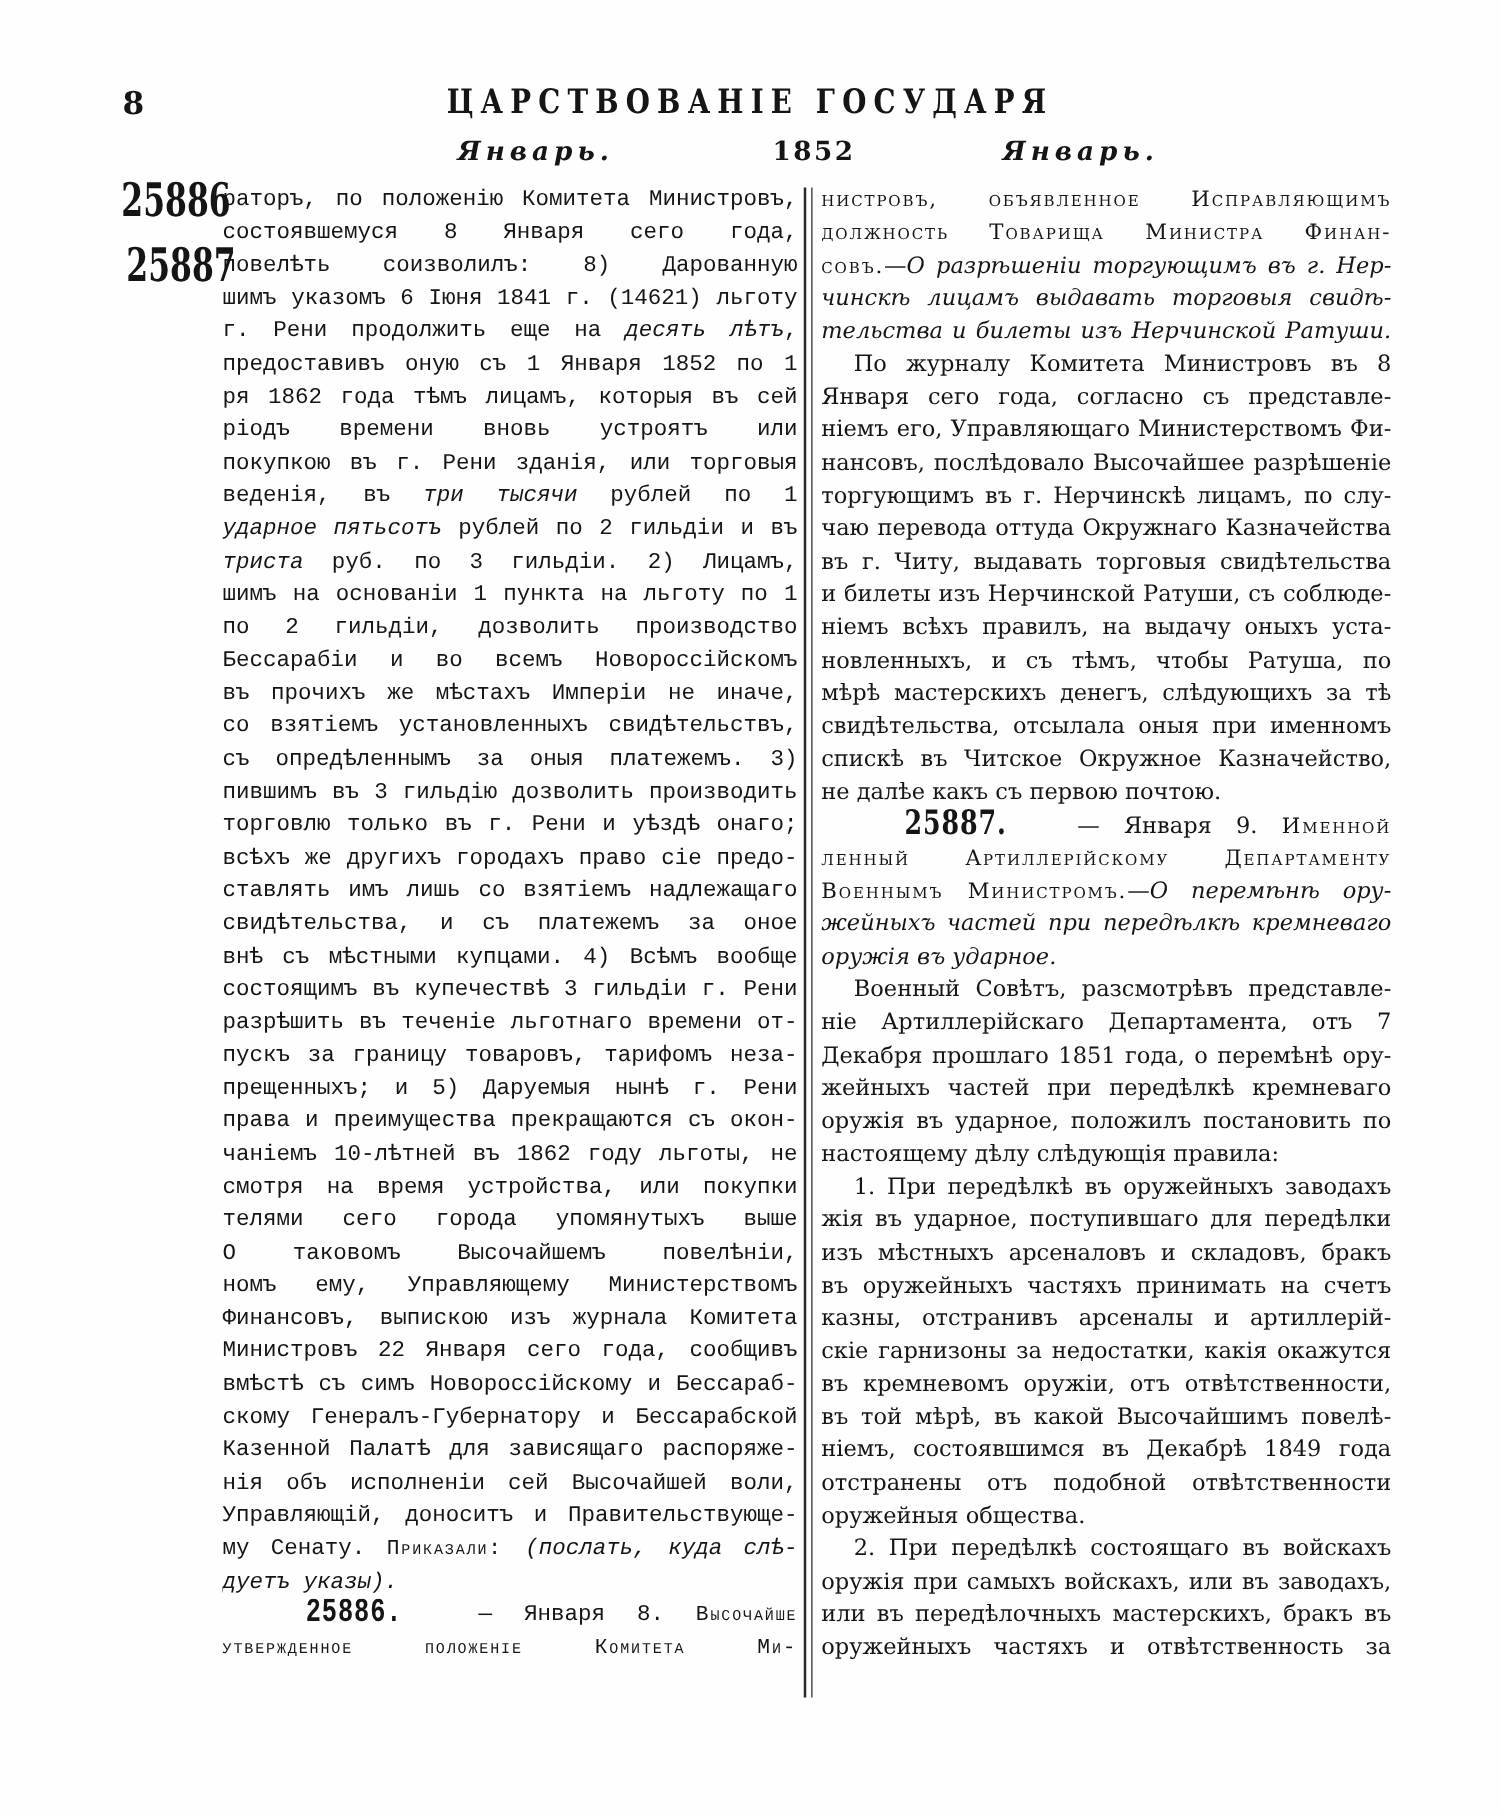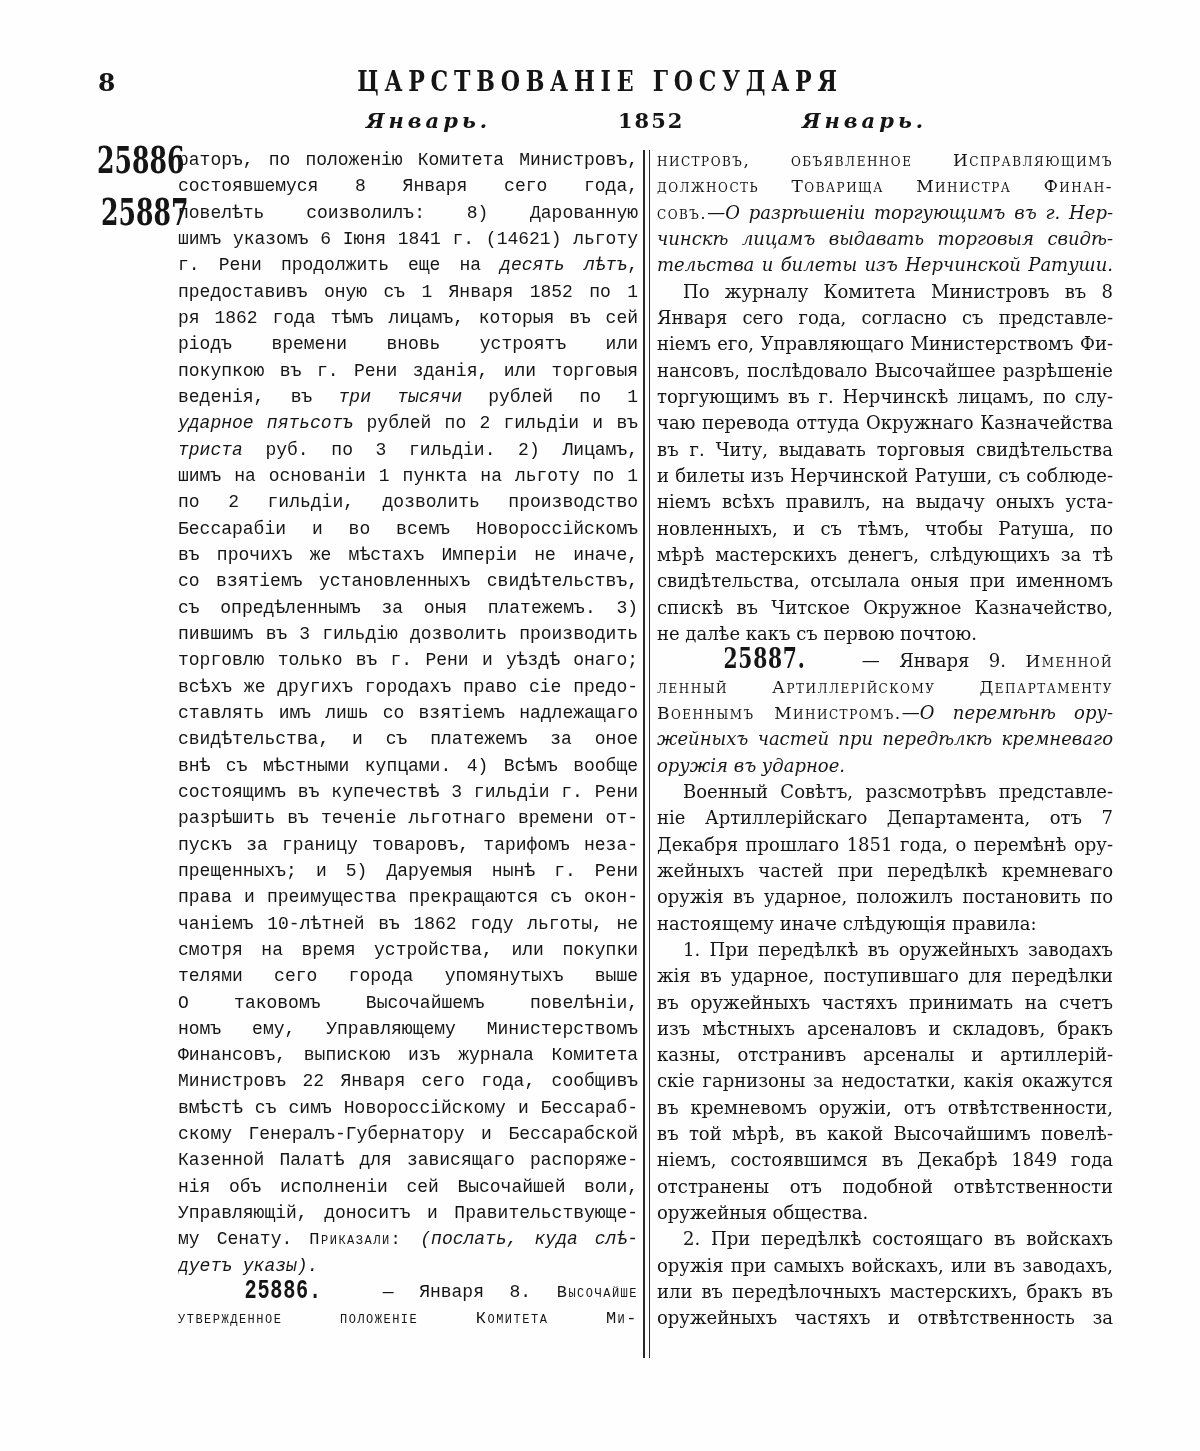--- a/index.html
+++ b/index.html
@@ -161,25 +161,25 @@
       <div class="line indent-num"><span class="seg-b">25887.</span><span class="seg-n"> — Января 9. </span><span class="seg-sc">Именной объяв-</span></div>
       <div class="line"><span class="seg-sc">ленный Артиллерійскому Департаменту</span></div>
       <div class="line"><span class="seg-sc">Военнымъ Министромъ.</span><span class="seg-n">—</span><span class="seg-i">О перемѣнѣ ору-</span></div>
       <div class="line"><span class="seg-i">жейныхъ частей при передѣлкѣ кремневаго</span></div>
       <div class="line left"><span class="seg-i">оружія въ ударное.</span></div>
       <div class="line indent"><span class="seg-n">Военный Совѣтъ, разсмотрѣвъ представле-</span></div>
       <div class="line"><span class="seg-n">ніе Артиллерійскаго Департамента, отъ 7</span></div>
       <div class="line"><span class="seg-n">Декабря прошлаго 1851 года, о перемѣнѣ ору-</span></div>
       <div class="line"><span class="seg-n">жейныхъ частей при передѣлкѣ кремневаго</span></div>
       <div class="line"><span class="seg-n">оружія въ ударное, положилъ постановить по</span></div>
-      <div class="line left"><span class="seg-n">настоящему иначе слѣдующія правила:</span></div>
+      <div class="line left"><span class="seg-n">настоящему дѣлу слѣдующія правила:</span></div>
       <div class="line indent"><span class="seg-n">1. При передѣлкѣ въ оружейныхъ заводахъ</span></div>
       <div class="line"><span class="seg-n">жія въ ударное, поступившаго для передѣлки</span></div>
+      <div class="line"><span class="seg-n">изъ мѣстныхъ арсеналовъ и складовъ, бракъ</span></div>
       <div class="line"><span class="seg-n">въ оружейныхъ частяхъ принимать на счетъ</span></div>
-      <div class="line"><span class="seg-n">изъ мѣстныхъ арсеналовъ и складовъ, бракъ</span></div>
       <div class="line"><span class="seg-n">казны, отстранивъ арсеналы и артиллерій-</span></div>
       <div class="line"><span class="seg-n">скіе гарнизоны за недостатки, какія окажутся</span></div>
       <div class="line"><span class="seg-n">въ кремневомъ оружіи, отъ отвѣтственности,</span></div>
       <div class="line"><span class="seg-n">въ той мѣрѣ, въ какой Высочайшимъ повелѣ-</span></div>
       <div class="line"><span class="seg-n">ніемъ, состоявшимся въ Декабрѣ 1849 года</span></div>
       <div class="line"><span class="seg-n">отстранены отъ подобной отвѣтственности</span></div>
       <div class="line left"><span class="seg-n">оружейныя общества.</span></div>
       <div class="line indent"><span class="seg-n">2. При передѣлкѣ состоящаго въ войскахъ</span></div>
       <div class="line"><span class="seg-n">оружія при самыхъ войскахъ, или въ заводахъ,</span></div>
       <div class="line"><span class="seg-n">или въ передѣлочныхъ мастерскихъ, бракъ въ</span></div>

